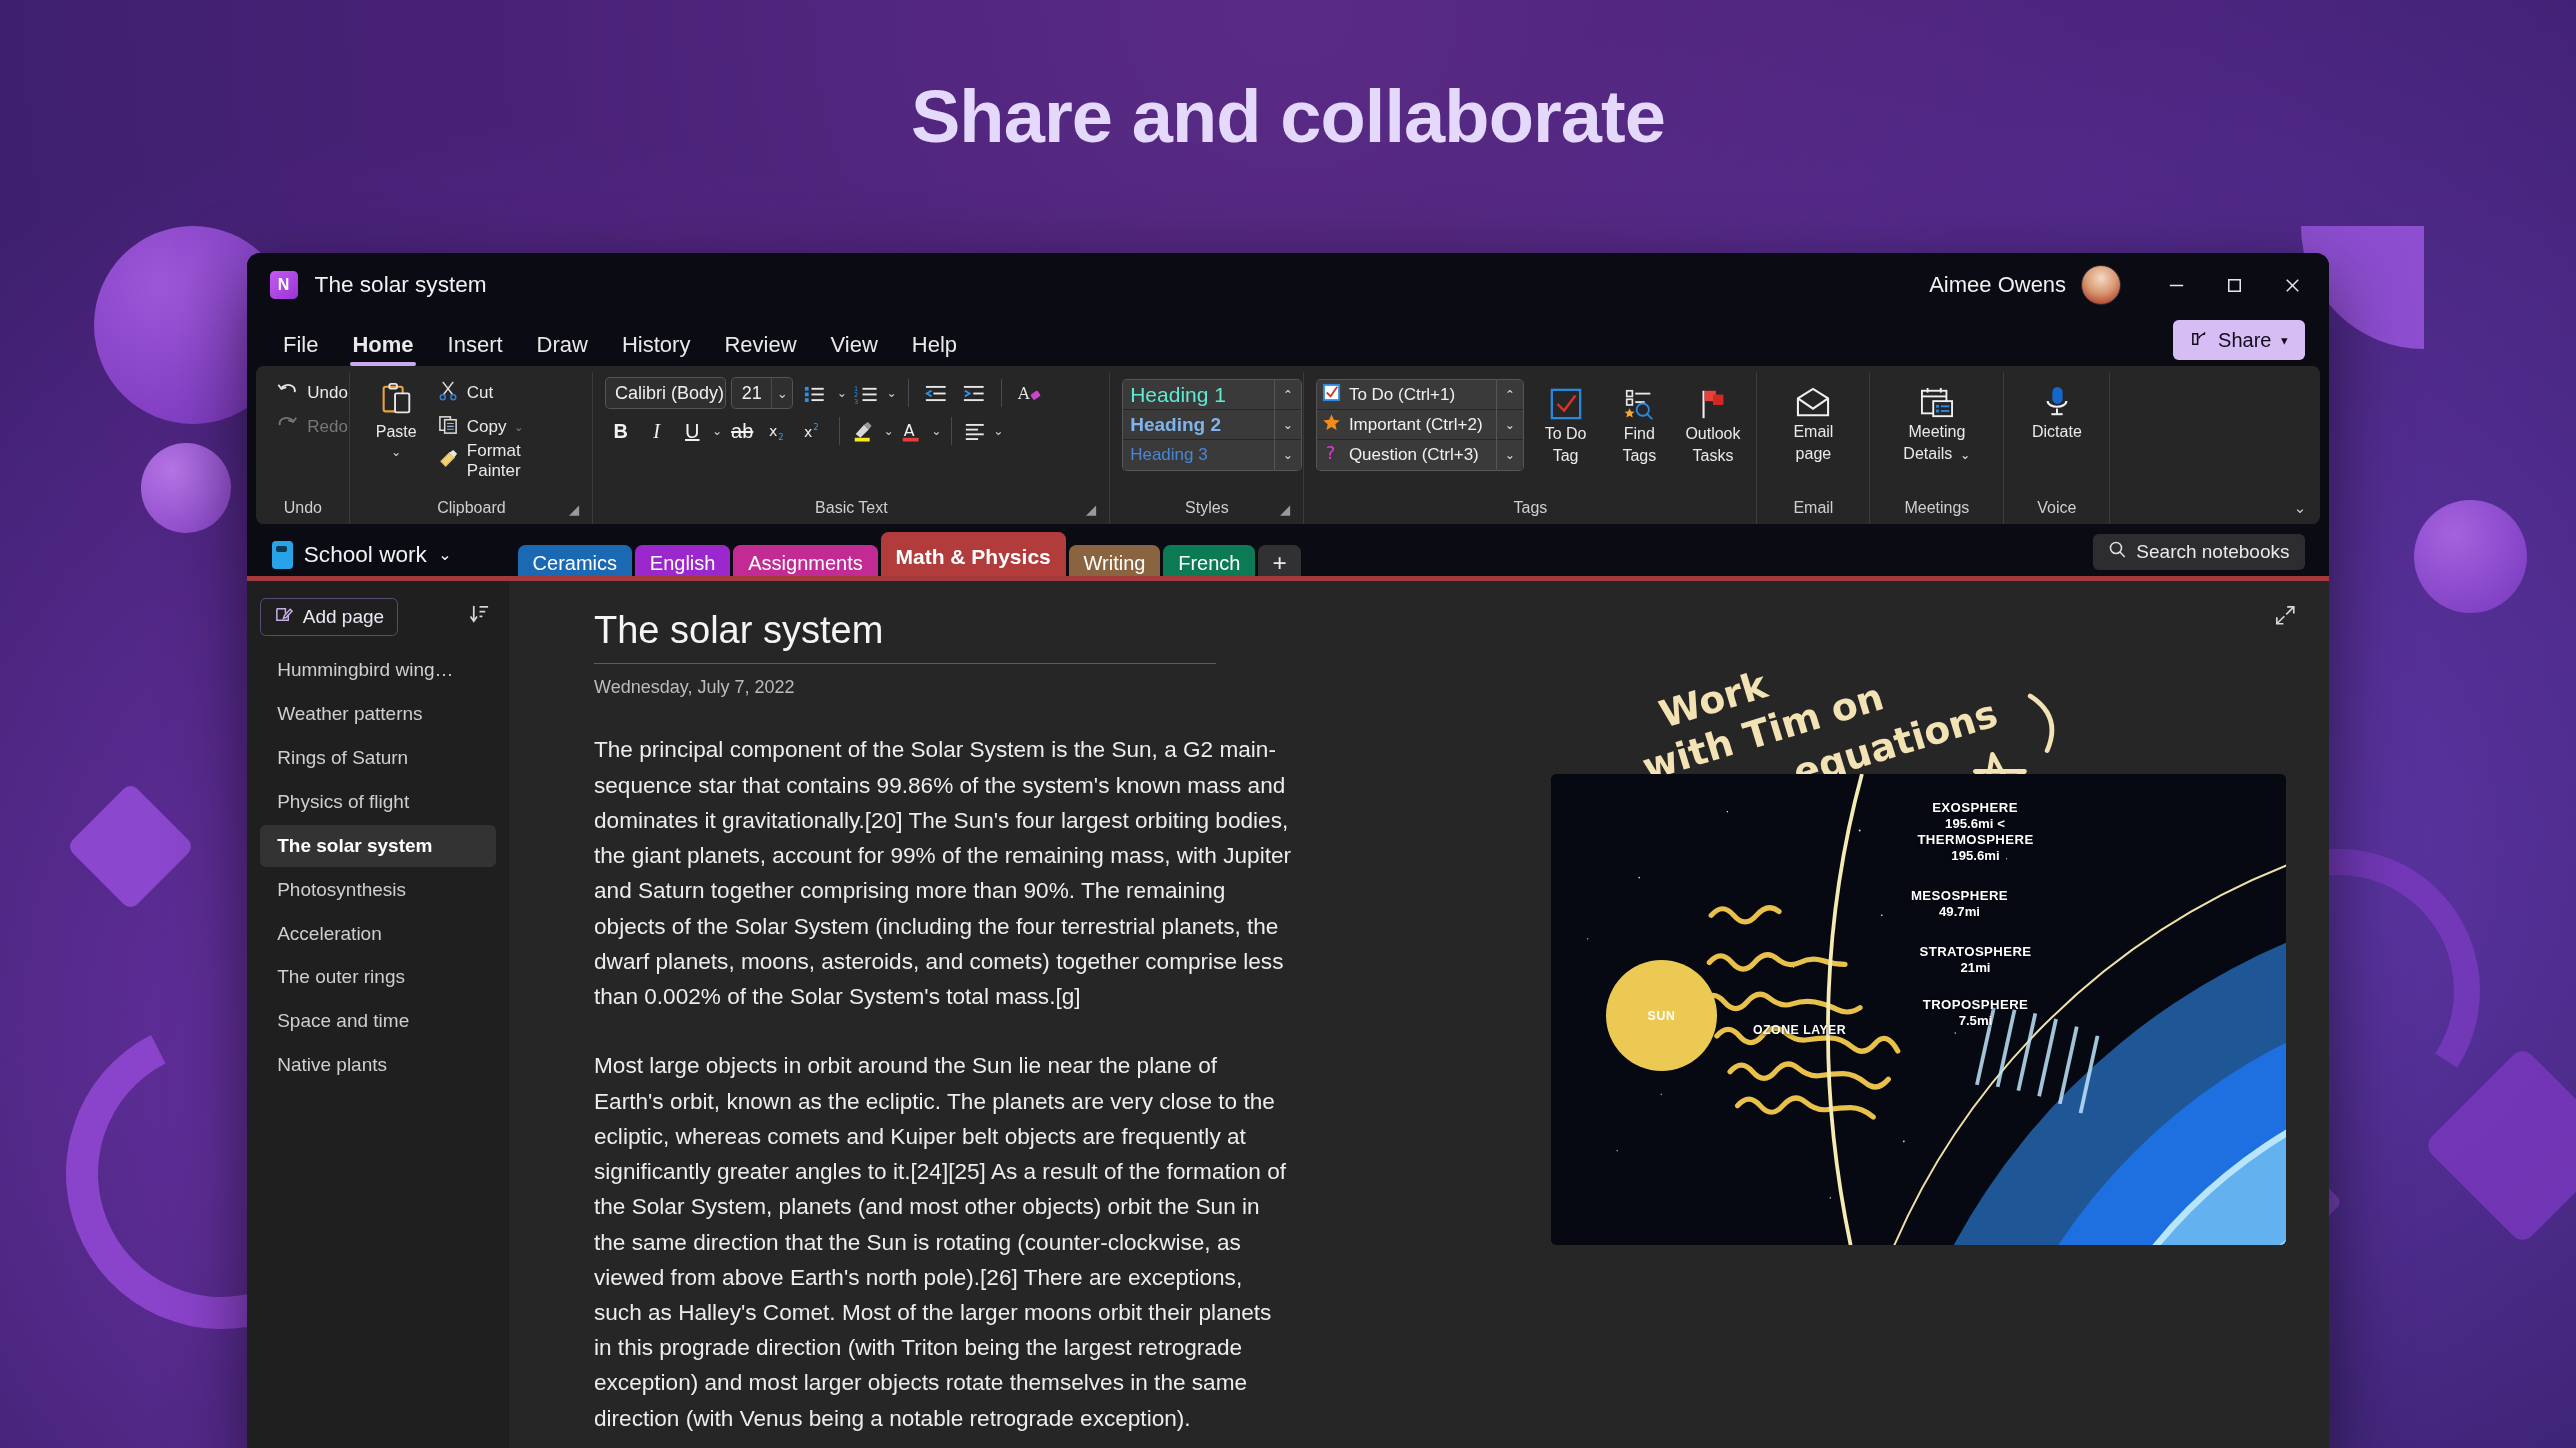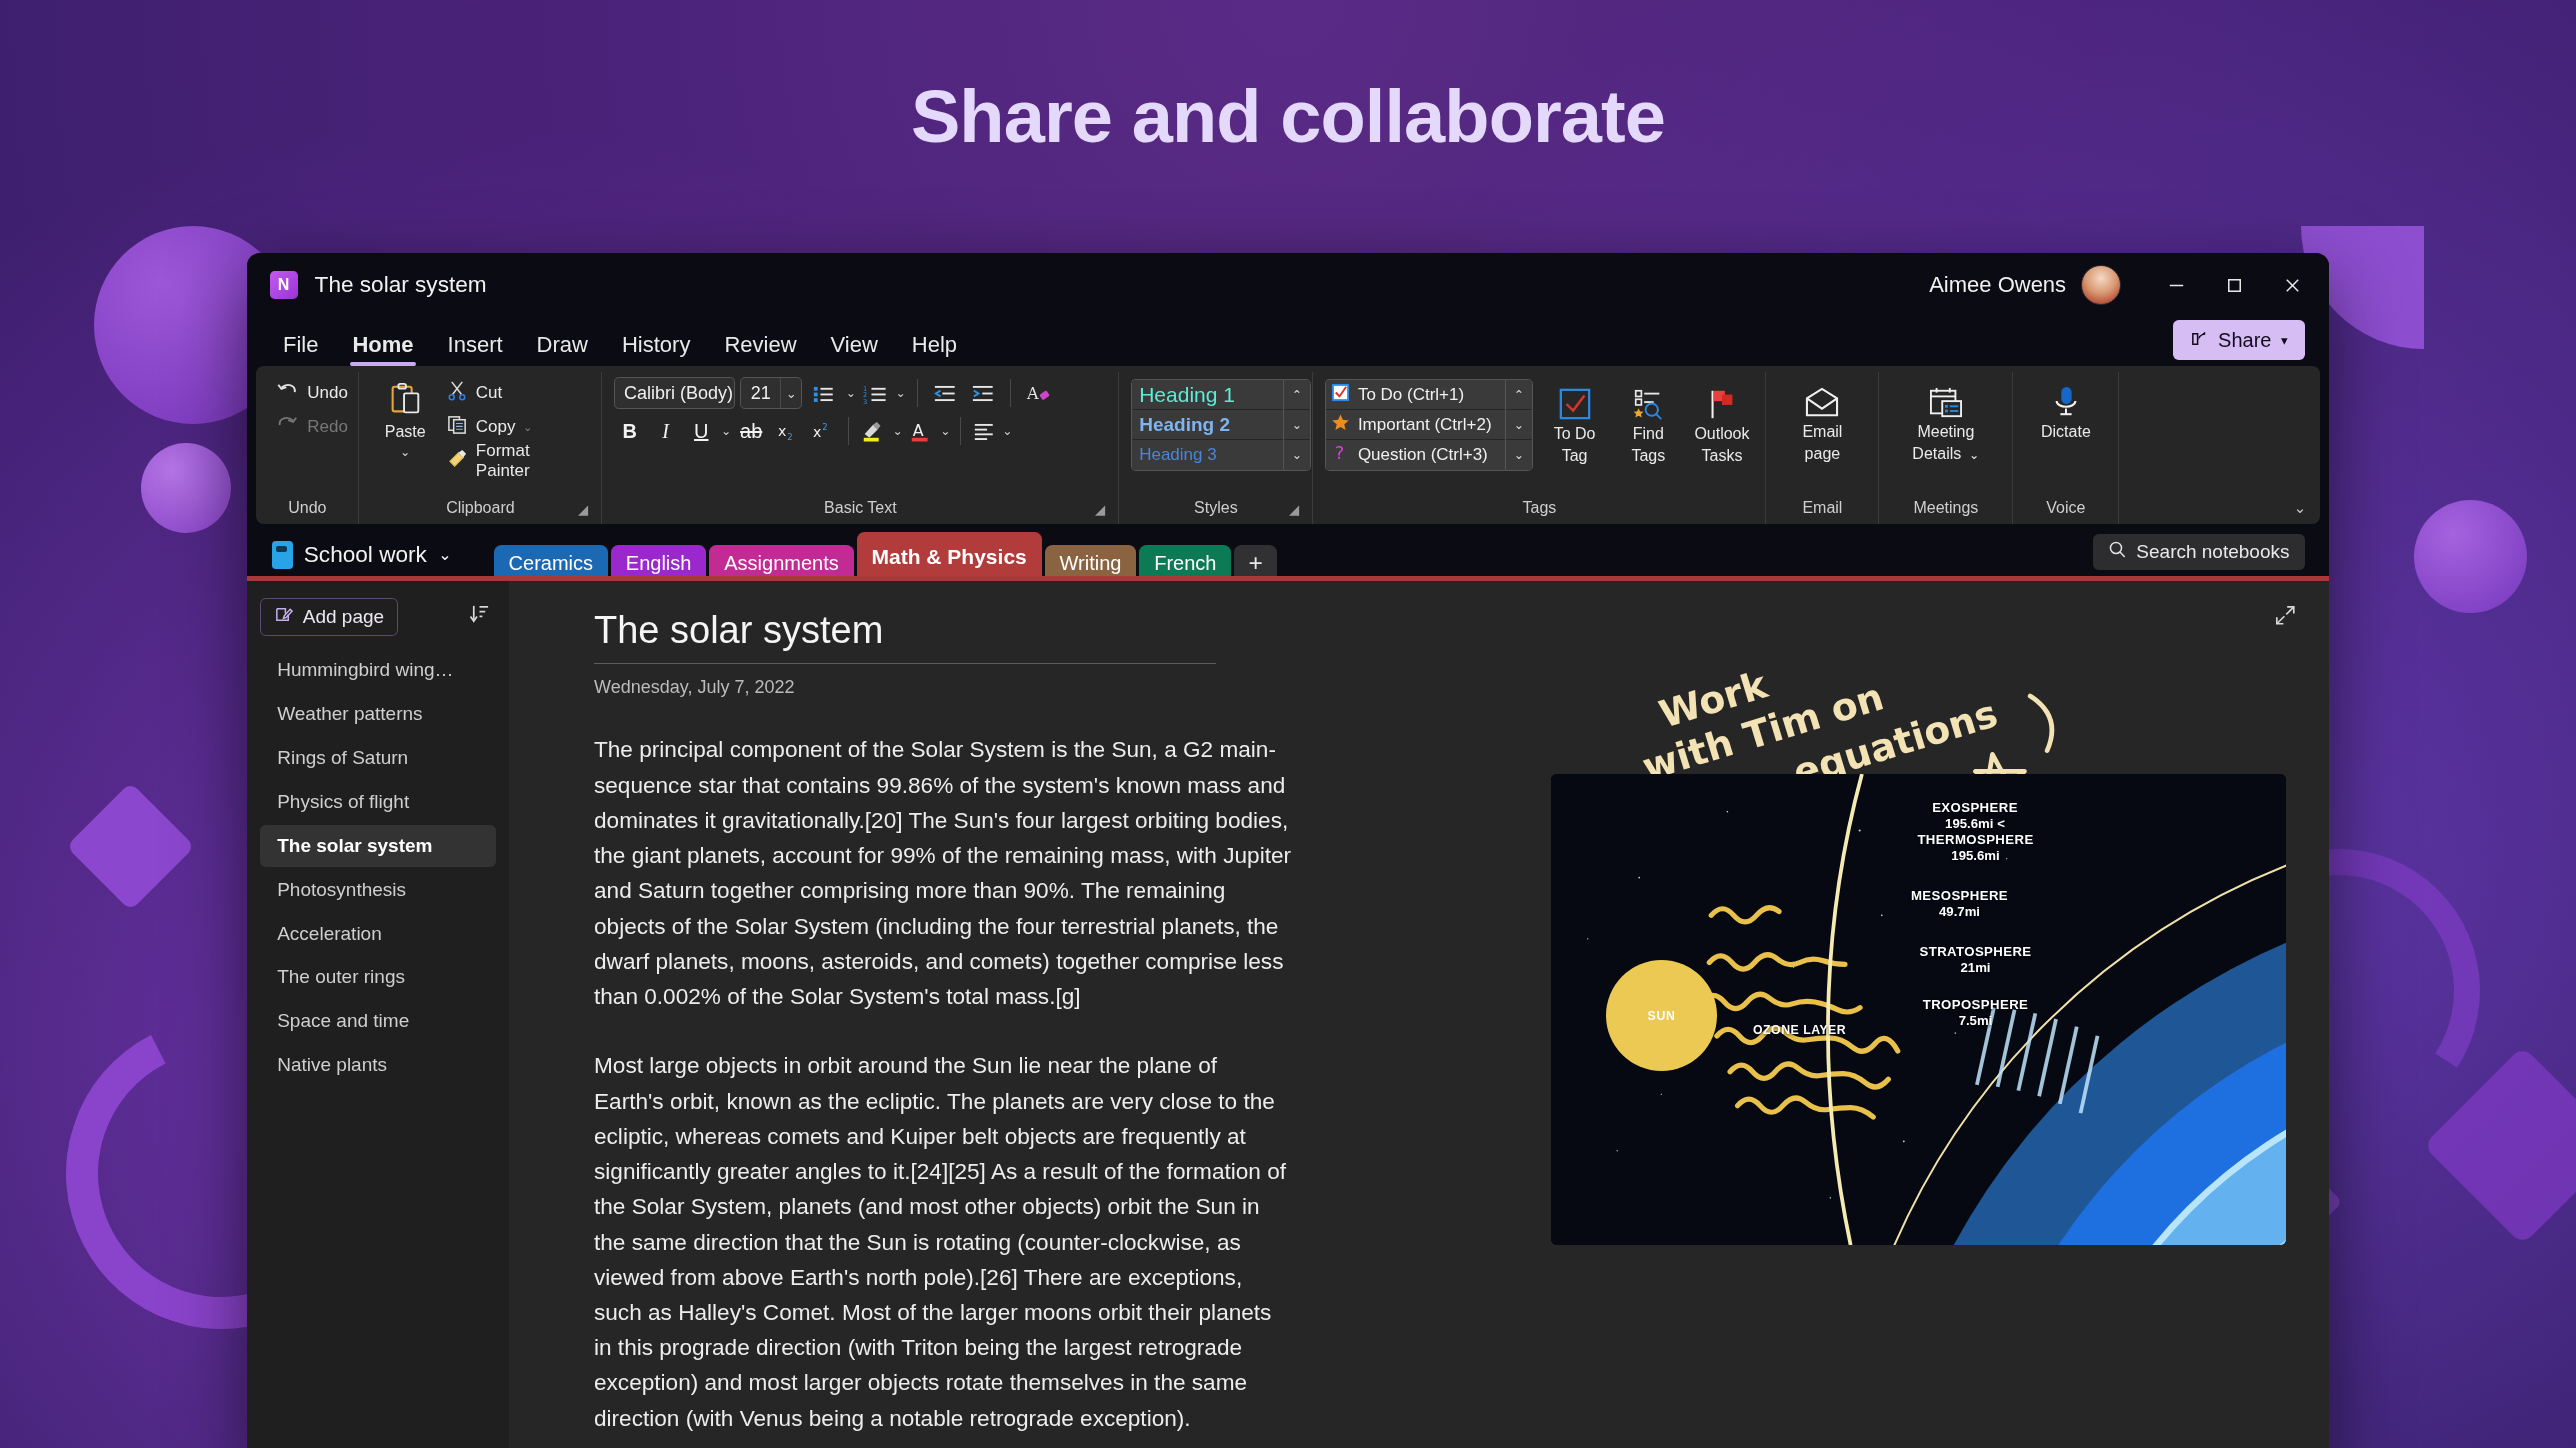--- a/index.html
+++ b/index.html
@@ -136,21 +136,21 @@
   .h2s { color: #7fb4ec; font-size: 19px; font-weight: bold; }
   .h3s { color: #4a86d8; font-size: 17px; }
   .tag-item { width: 179px; height: 30px; display: flex; align-items: center; gap: 7.5px;
               padding-left: 5.7px; background: #3a3a3a; border-bottom: 0.9px solid #262626;
               color: #f0f0f0; font-size: 17px; }
 
   .ribbon-collapse { position: absolute; right: 13.2px; bottom: 7.5px; color: #cfcfcf; font-size: 15px; }
 
   
   .nbbar { flex: 0 0 57px; background: #0b0b14; display: flex; align-items: flex-end;
-           position: relative; padding-left: 24.5px; }
+           position: relative; padding-left: 24.5px; gap: 24px; }
   .nb-name { display: flex; align-items: center; gap: 11.3px; color: #f2f2f2; font-size: 22.6px;
              padding-bottom: 12.3px; }
   .nb-icon { width: 21px; height: 28px; border-radius: 3.8px; background: #29a3e8; position: relative; }
   .nb-icon::after { content: ""; position: absolute; left: 4.7px; top: 5.7px; width: 11.3px; height: 5.7px;
                     background: #0d3a52; border-radius: 1.9px; }
   .sec-tabs { display: flex; align-items: flex-end; gap: 2.8px; margin-left: 32px; padding-left: 10px; }
   .sec-tab { height: 36px; border-radius: 7.5px 7.5px 0 0; padding: 0 15px; color: #fff;
              font-size: 20px; display: flex; align-items: center; }
   .sec-tab.active { height: 49px; font-weight: bold; font-size: 21px; }
   .sec-add { width: 43px; height: 36px; border-radius: 7.5px 7.5px 0 0; background: #313134;
@@ -283,21 +283,21 @@
             <path d="M9 9 l7-5 v3 c-4 0-6 3-7 6 z" fill="#120b1b"></path>
           </svg>
       </span>
       <span>Share</span>
       <span style="font-size:13.2px">▾</span>
     </div>
   </div>
 
   <div class="ribbon">
 
-    <div class="rgroup" style="width:103px">
+    <div class="rgroup" style="width:94px">
       <div class="rgroup-body" style="flex-direction:column;gap:1.9px;padding-left:3.8px">
         <div class="smallrow">
           <span>
             <svg width="24.5" height="22.6" viewBox="0 0 26 24">
                 <path d="M7 8 C13 3, 22 5, 21 13" fill="none" stroke="#e6e6e6" stroke-width="2"></path>
                 <path d="M3.5 5 L6.8 9.5 L12 7.5" fill="none" stroke="#e6e6e6" stroke-width="2"></path>
               </svg>
           </span>
           <span>Undo</span>
         </div>

